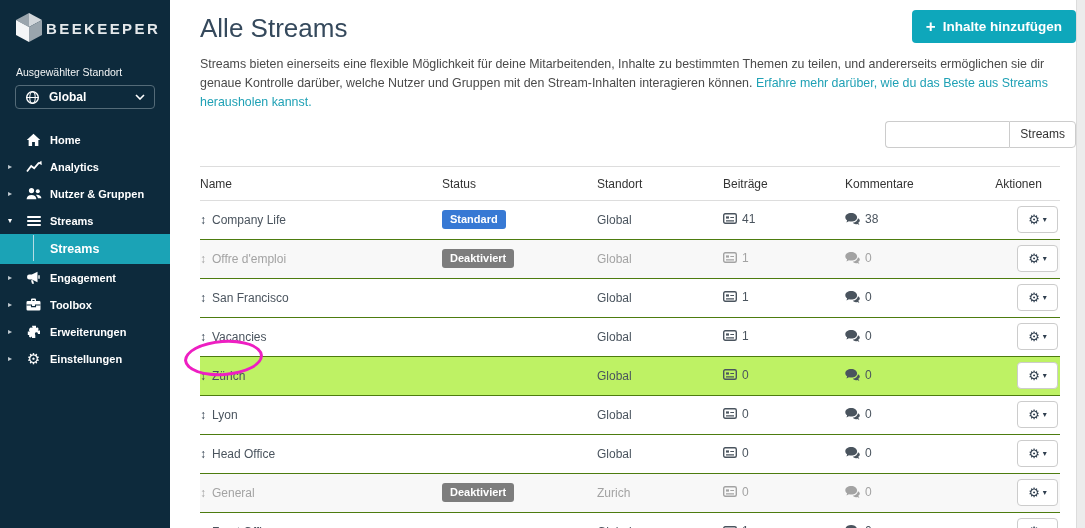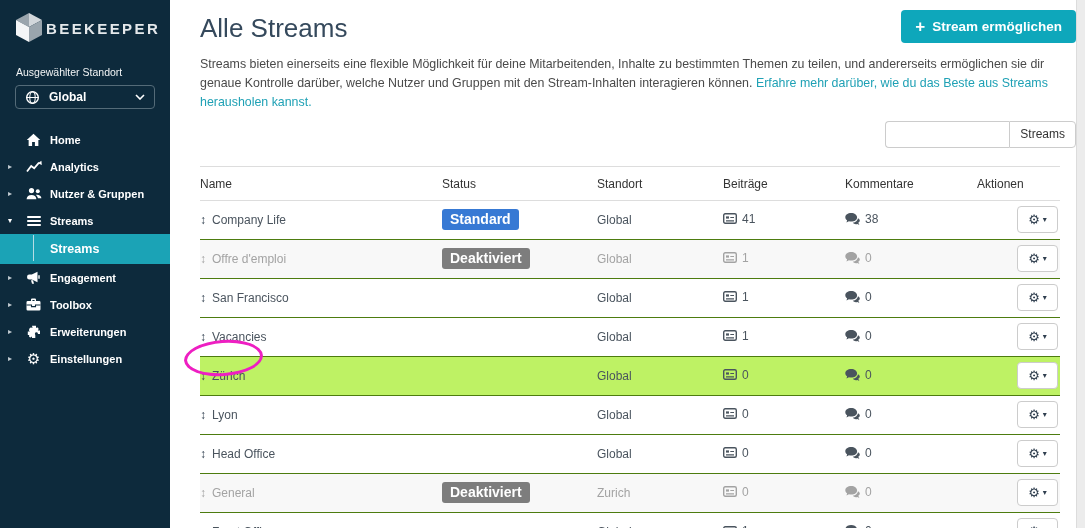--- a/index.html
+++ b/index.html
@@ -36,29 +36,29 @@
     color:#fff; font-family:inherit; font-size:13.5px; font-weight:700; padding:0 14px; display:flex; align-items:center; gap:7px; cursor:pointer; }
   .add-btn .plus { font-size:17px; font-weight:700; line-height:1; }
   .desc { margin-top:11px; font-size:12.4px; line-height:1.52; color:#4a4a4a; }
   .desc a { color:#1fa1b5; text-decoration:none; cursor:pointer; }
   .search-row { display:flex; justify-content:flex-end; margin-top:9px; }
   .search-input { width:124px; height:27px; border:1px solid #ccc; border-right:none; border-radius:4px 0 0 4px; padding:0 8px; font-size:12px; font-family:inherit; outline:none; }
   .search-btn { height:27px; background:#fff; border:1px solid #ccc; border-radius:0 4px 4px 0; font-family:inherit; font-size:12px; color:#333; padding:0 10px; cursor:pointer; }
   
   table.streams { margin-top:18px; width:860px; border-collapse:collapse; table-layout:fixed; }
   .streams th { font-size:12px; font-weight:400; color:#333; text-align:left; padding:10px 0 9px 0; border-top:1px solid #ddd; border-bottom:1px solid #ddd; }
-  .streams th.r { text-align:left; }
+  .streams th.r { text-align:center; }
   .streams td { height:39px; font-size:12px; color:#4a545e; border-top:1px solid #4d7c0f; vertical-align:middle; padding:0; }
   .streams tbody tr:first-child td { border-top:none; }
   tr.disabled { background:#f8f8f8; }
   tr.disabled td { color:#a3a3a3; }
   tr.hover { background:#bef264; }
   .drag { font-size:12px; font-weight:700; margin-right:6px; color:#2f3e4e; }
   tr.disabled .drag { color:#a3a3a3; }
-  .badge { display:inline-block; border-radius:3px; color:#fff; font-size:14px; font-weight:700; padding:3px 8px; line-height:1.1; }
+  .badge { display:inline-block; border-radius:3px; color:#fff; font-size:11px; font-weight:700; padding:3px 8px; line-height:1.1; }
   .b-blue { background:#3779d4; }
   .b-gray { background:#7d7d7d; }
   .cnt { display:inline-flex; align-items:center; gap:5px; }
   .cnt svg { display:block; }
   .c-act .wrap { display:flex; justify-content:flex-end; padding-right:2px; }
   .gear-btn { width:41px; height:27px; background:#fff; border:1px solid #ccc; border-radius:4px; display:flex; align-items:center; justify-content:center; gap:3px; color:#2f3e4e; cursor:pointer; font-family:inherit; }
   .gear-btn .cd { font-size:8px; line-height:1; }
   
   .annotation { position:absolute; left:184px; top:340px; width:79px; height:36px; border:3px solid #ee1fc2; border-radius:50%; transform:rotate(-4deg); z-index:5; pointer-events:none; }
   .scrollstrip { position:absolute; right:0; top:0; width:9px; height:528px; background:#ececec; border-left:1px solid #dcdcdc; z-index:6; }
@@ -179,21 +179,21 @@
       <span class="nlabel">Einstellungen</span>
     </div>
   </div>
 </div>
 
 <div class="main">
   <div class="page-title">Alle Streams</div>
 
   <button class="add-btn">
     <span class="plus">+</span>
-    <span>Stream ermöglichen</span>
+    <span>Inhalte hinzufügen</span>
   </button>
 
   <div class="desc"><span>Streams bieten einerseits eine flexible Möglichkeit für deine Mitarbeitenden, Inhalte zu bestimmten Themen zu teilen, und andererseits ermöglichen sie dir genaue Kontrolle darüber, welche Nutzer und Gruppen mit den Stream-Inhalten interagieren können. </span><a>Erfahre mehr darüber, wie du das Beste aus Streams herausholen kannst.</a></div>
 
   <div class="search-row">
     <input class="search-input" placeholder="" value="" style="">
     <button class="search-btn">Streams</button>
   </div>
 
   <table class="streams">

